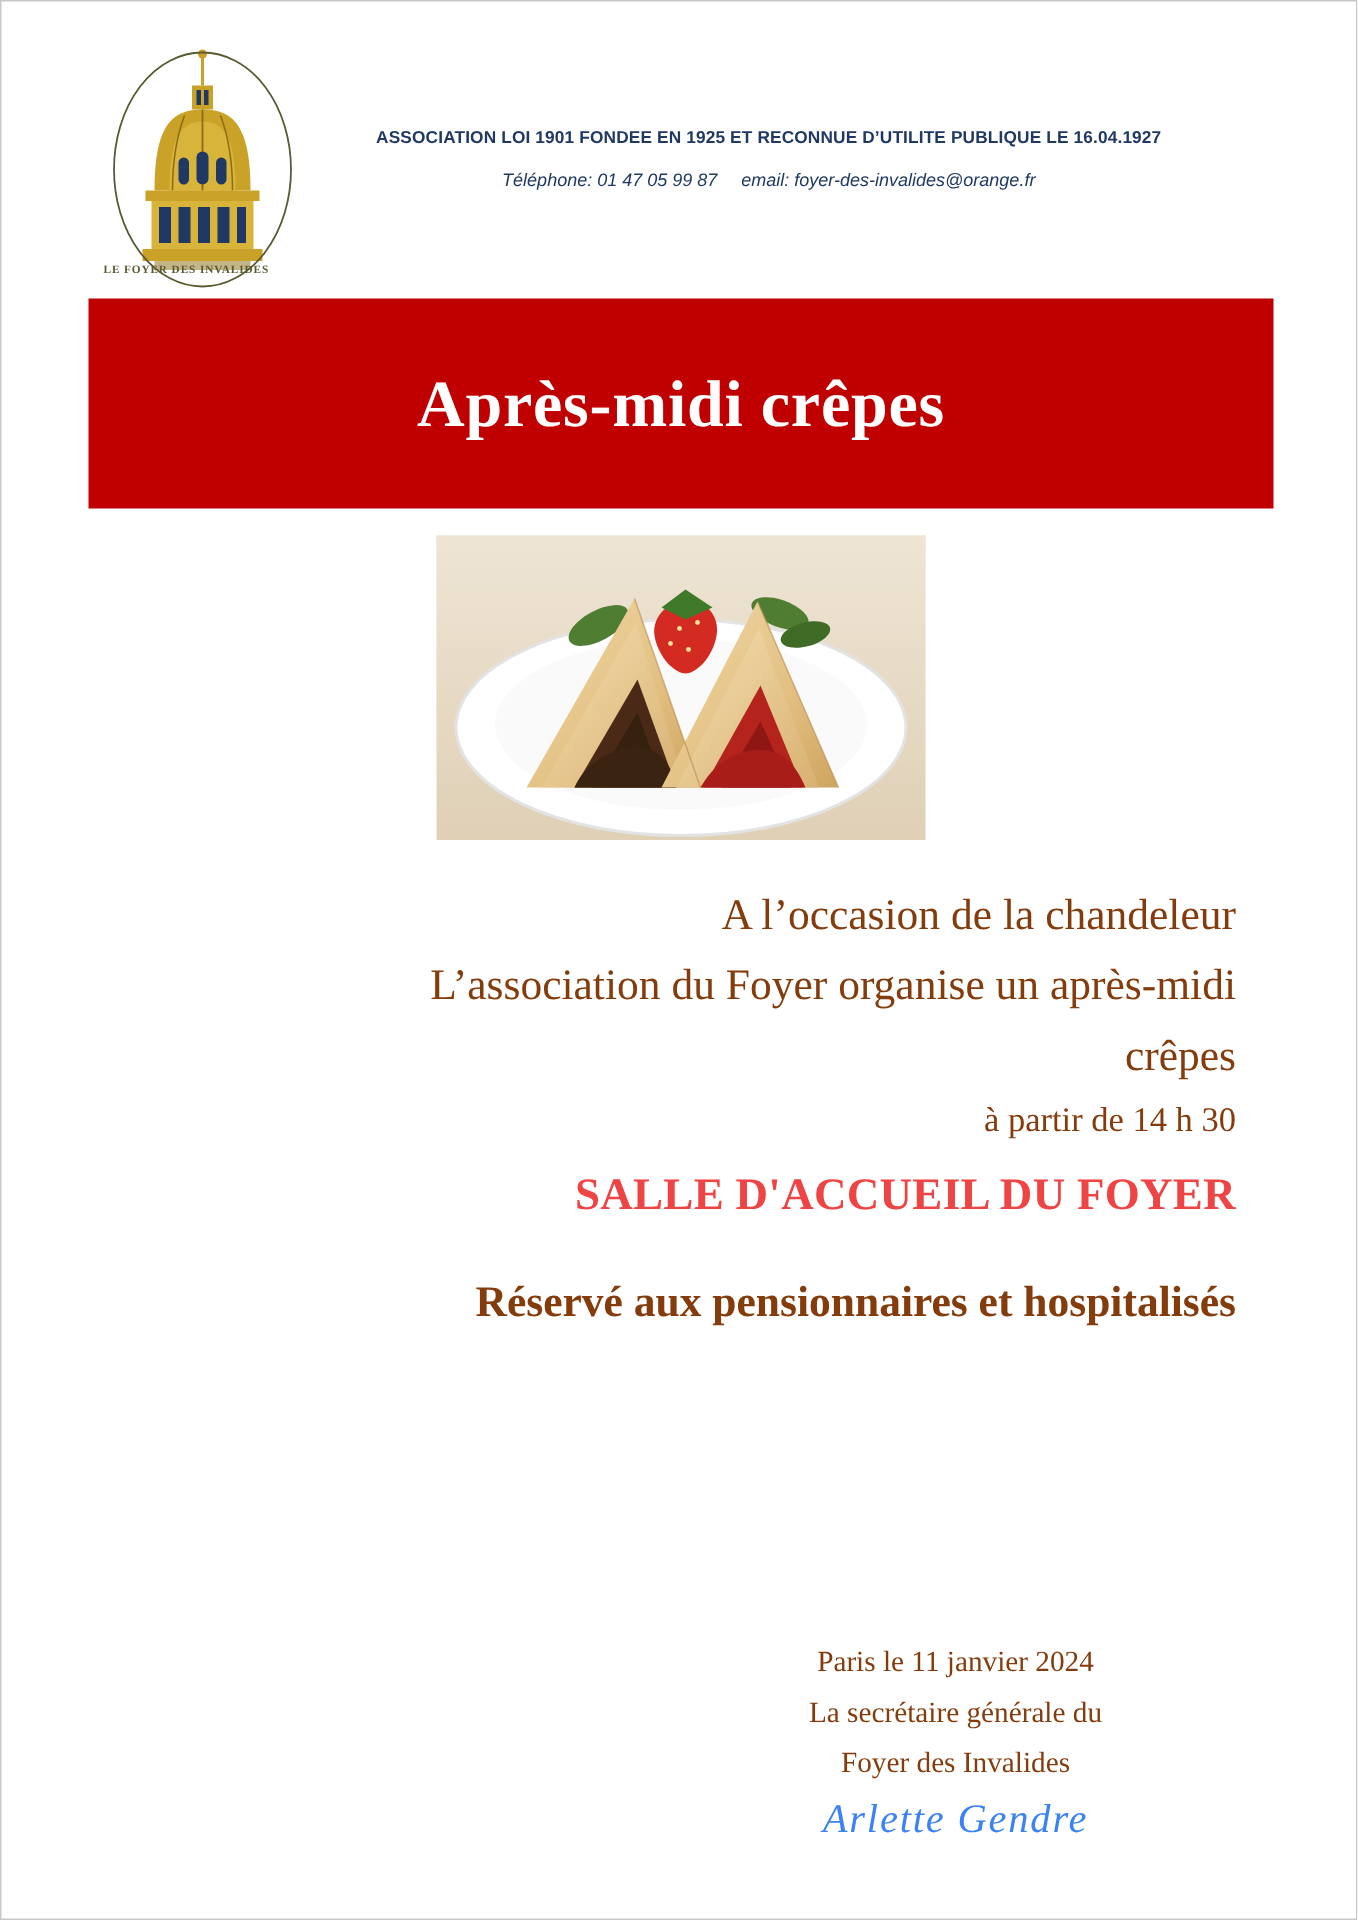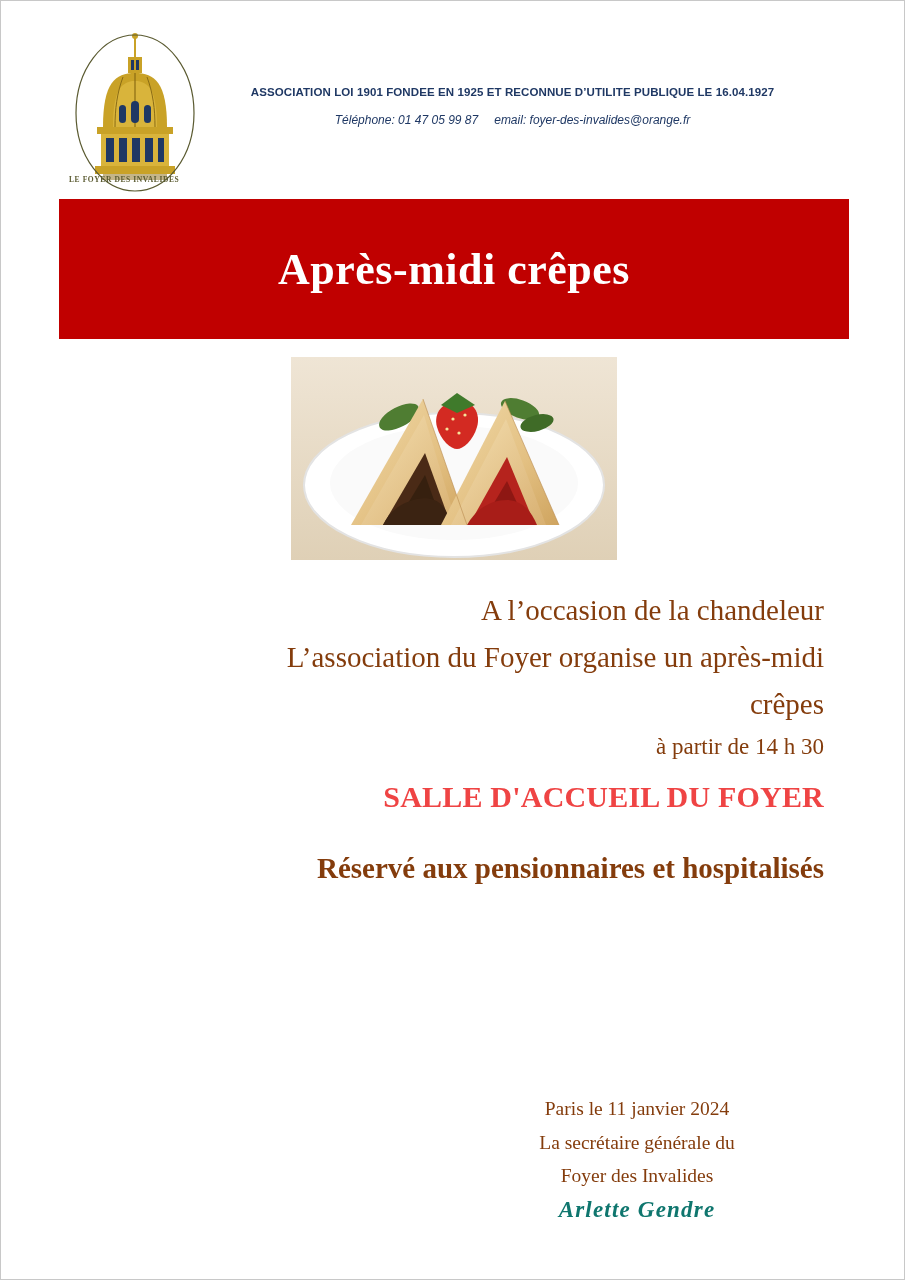--- a/index.html
+++ b/index.html
@@ -174,23 +174,23 @@
   .sig-line {
     font-family: "Liberation Serif", serif;
     font-size: 19.5px;
     line-height: 1.72;
     color: #843C0C;
   }
   .sig-name {
     margin-top: 4px;
     font-family: "Liberation Serif", serif;
     font-style: italic;
-    font-weight: bold;
-    font-size: 23px;
-    color: #0f766e;
+    font-weight: normal;
+    font-size: 27px;
+    color: #3b82f6;
     letter-spacing: 1.2px;
   }
 </style>
 </head>
 <body>
 
 <div class="page">
 
   <div class="header">
 

